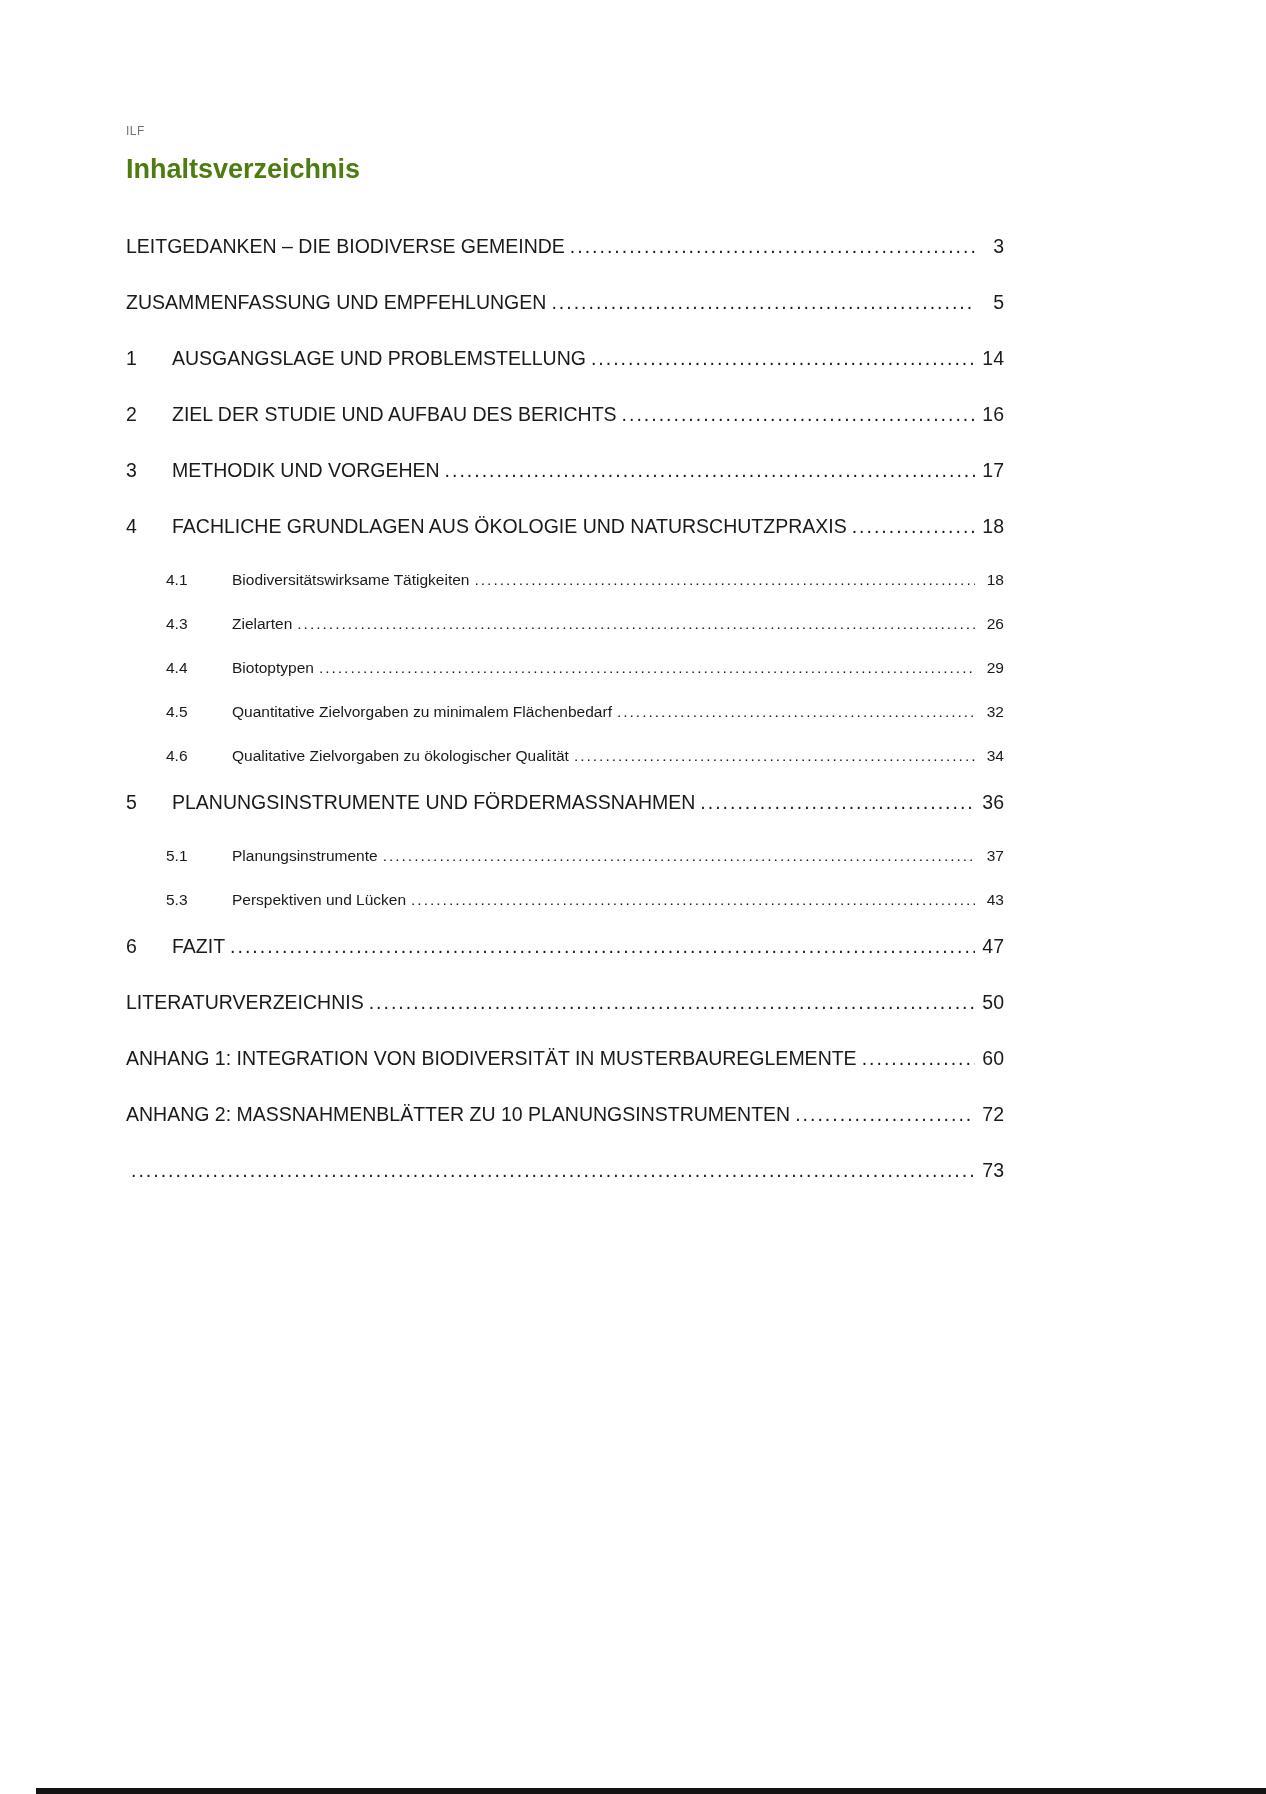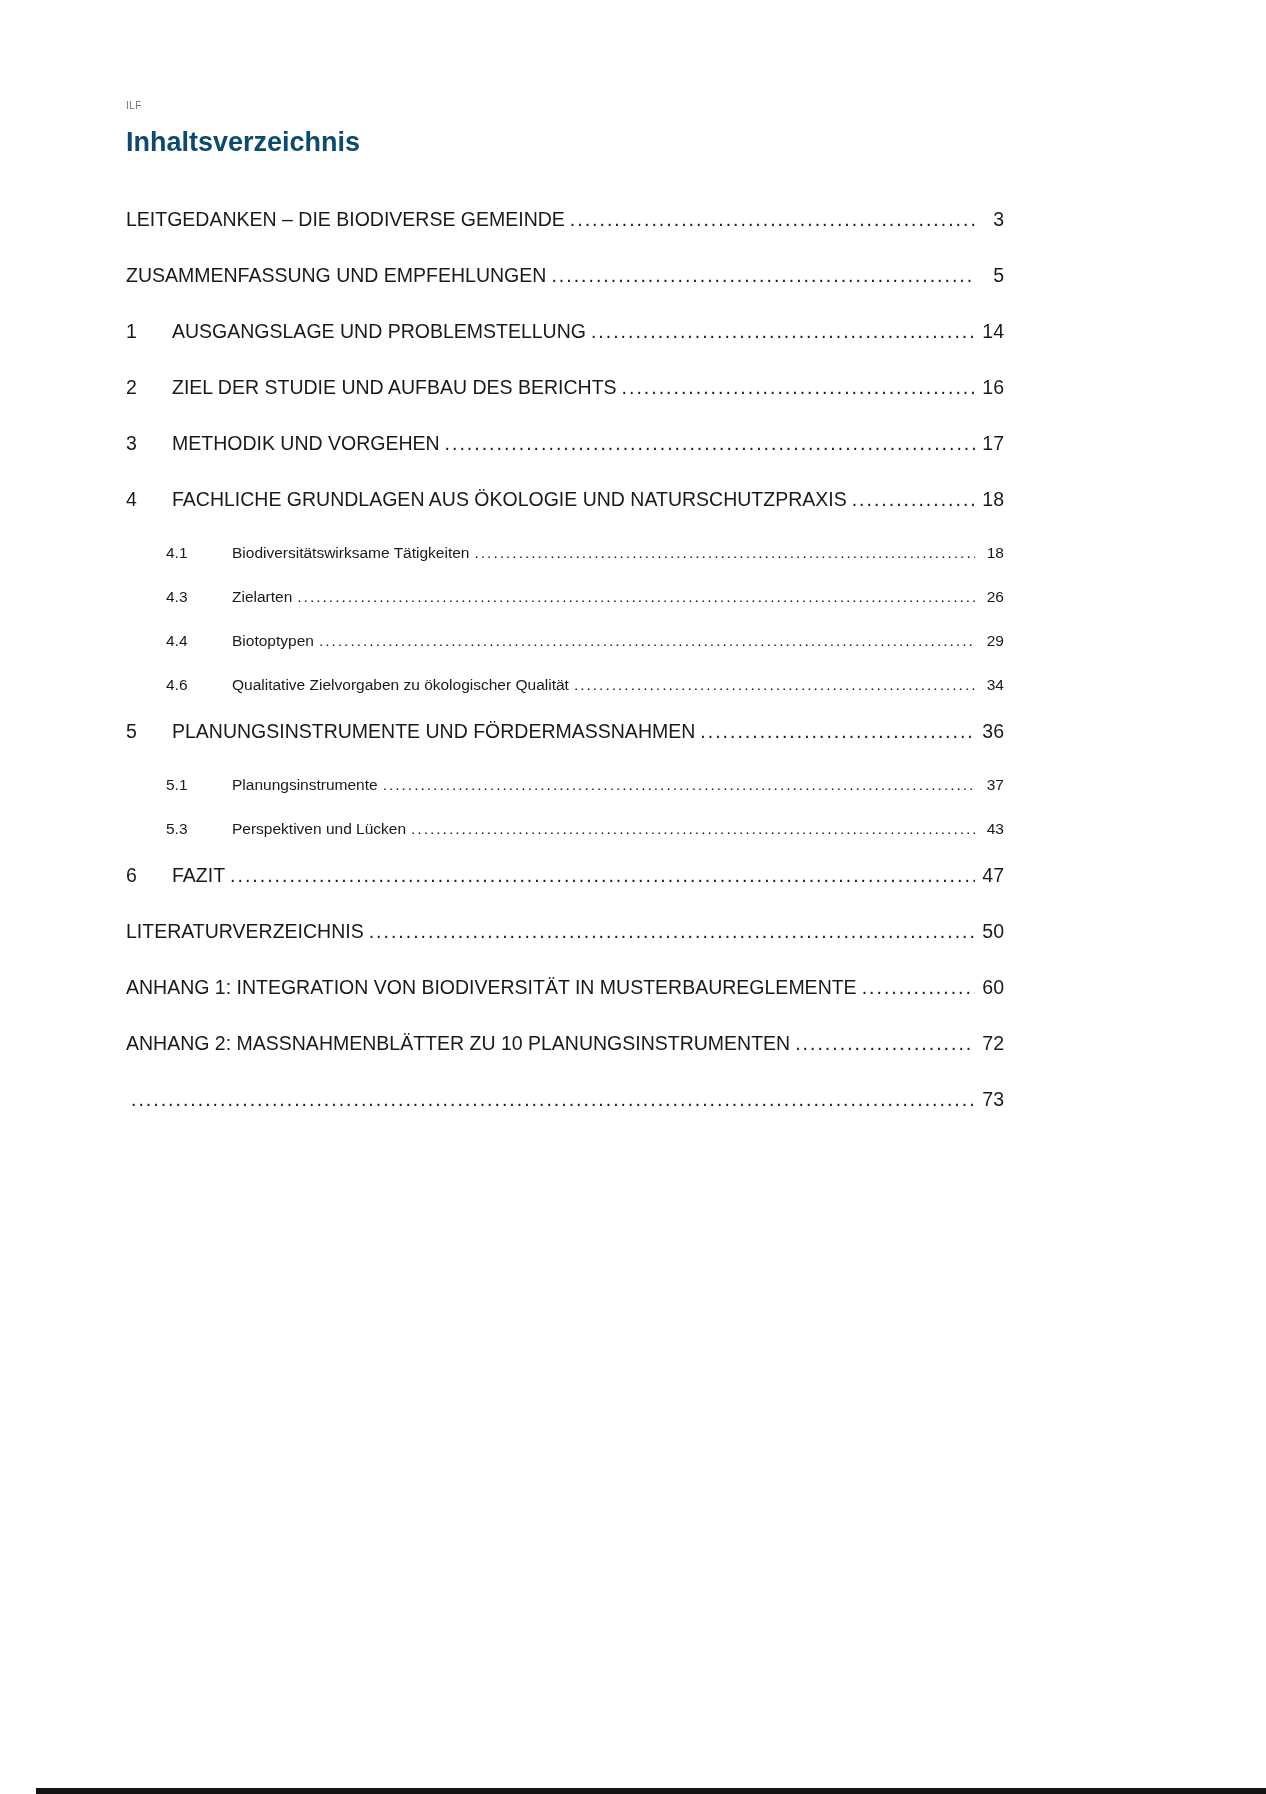--- a/index.html
+++ b/index.html
@@ -15,29 +15,30 @@
     font-family: "Liberation Sans", sans-serif;
     color: #1a1a1a;
     overflow: hidden;
     box-sizing: border-box;
     padding: 100px 0 0 126px;
   }
   .content {
     width: 878px;
   }
   .doc-header {
-    font-size: 10px;
+    font-size: 12px;
     color: #737373;
     letter-spacing: 0.5px;
     margin-bottom: 16px;
+    margin-top: 24px;
   }
   .toc-title {
     font-size: 27px;
     font-weight: bold;
-    color: #0c4a6e;
+    color: #4d7c0f;
     margin: 0 0 50px 0;
   }
   .toc-entry {
     display: flex;
     align-items: flex-start;
   }
   .toc-entry.lvl1 {
     font-size: 19.5px;
     margin-bottom: 33px;
   }
@@ -134,20 +135,26 @@
           <span class="leader"></span>
           <span class="page-num">26</span>
         </div>
         <div class="toc-entry lvl2">
           <span class="num">4.4</span>
           <span class="label">Biotoptypen</span>
           <span class="leader"></span>
           <span class="page-num">29</span>
         </div>
         <div class="toc-entry lvl2">
+          <span class="num">4.5</span>
+          <span class="label">Quantitative Zielvorgaben zu minimalem Flächenbedarf</span>
+          <span class="leader"></span>
+          <span class="page-num">32</span>
+        </div>
+        <div class="toc-entry lvl2">
           <span class="num">4.6</span>
           <span class="label">Qualitative Zielvorgaben zu ökologischer Qualität</span>
           <span class="leader"></span>
           <span class="page-num">34</span>
         </div>
         <div class="toc-entry lvl1">
           <span class="num">5</span>
           <span class="label">PLANUNGSINSTRUMENTE UND FÖRDERMASSNAHMEN</span>
           <span class="leader"></span>
           <span class="page-num">36</span>

